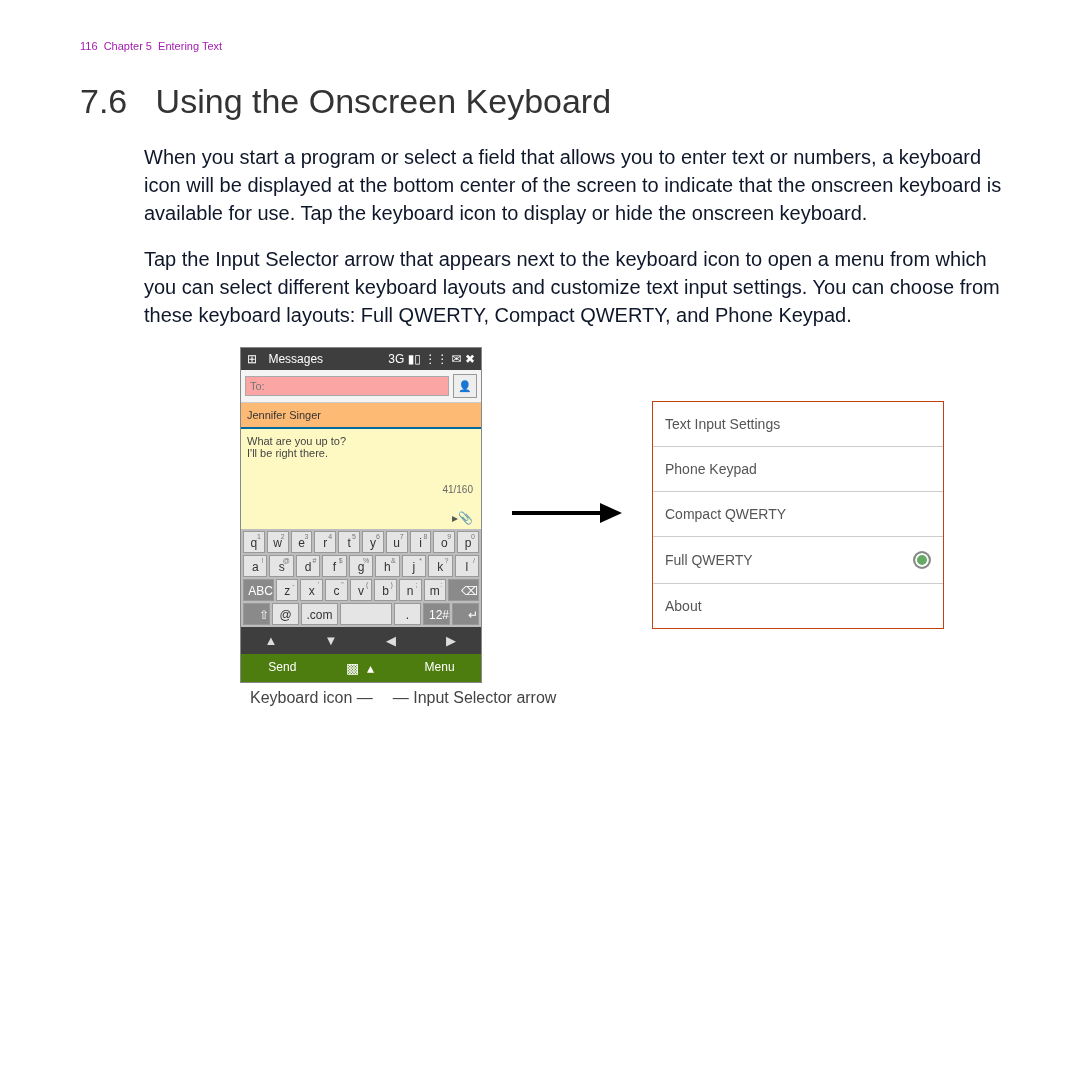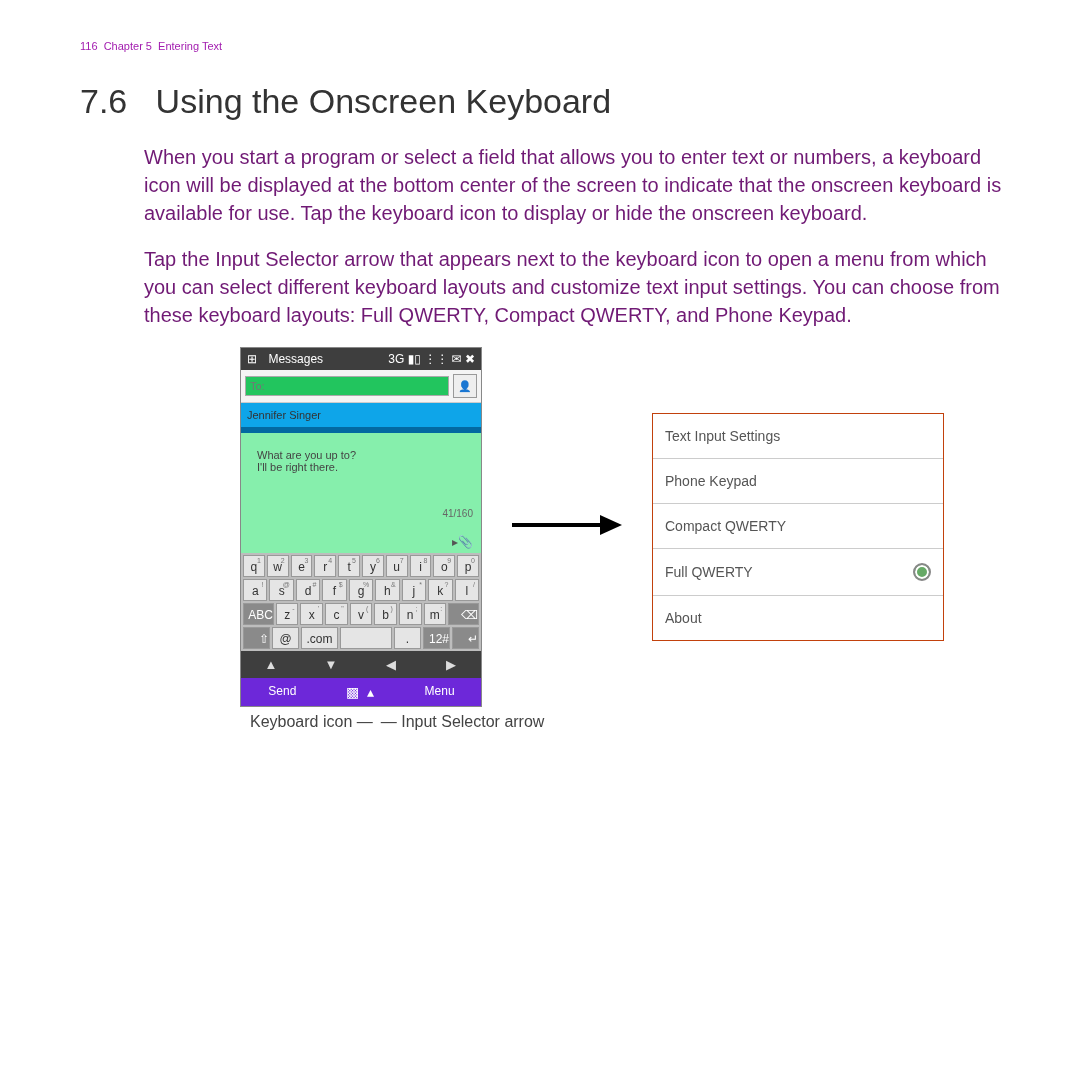--- a/index.html
+++ b/index.html
@@ -1,57 +1,57 @@
 <!DOCTYPE html>
 <html><head>
 <meta charset="utf-8">
 <style>
   html,body{margin:0;padding:0;width:1080px;height:1080px;background:#fff;font-family:Verdana,Geneva,sans-serif;color:#222;}
   .page{padding:40px 60px 0 80px;}
   .running-head{font-size:11px;color:#a21caf;margin-bottom:30px;}
   .section-title{font-size:34px;color:#333;margin:0 0 22px 0;font-weight:400;}
-  .body-text{font-size:20px;line-height:1.4;color:#701a75;margin:0 0 18px 64px;max-width:880px;}
+  .body-text{font-size:20px;line-height:1.4;color:#0f172a;margin:0 0 18px 64px;max-width:880px;}
   .bold{font-weight:400;}
   .figure-row{display:flex;align-items:center;gap:30px;margin-left:160px;margin-top:14px;}
   
   .phone{width:240px;background:#a7a7a7;border:1px solid #888;font-size:11px;color:#333;}
   .phone .titlebar{display:flex;align-items:center;justify-content:space-between;background:#3e3e3e;color:#fff;padding:4px 6px;font-size:12px;}
   .phone .titlebar .left{display:flex;align-items:center;gap:4px;}
   .phone .to-row{display:flex;align-items:center;background:#f4f4f4;border-bottom:1px solid #ccc;padding:4px;}
-  .phone .to-row input{flex:1;border:1px solid #aaa;padding:3px 4px;font-size:11px;background:#22c55e;}
+  .phone .to-row input{flex:1;border:1px solid #aaa;padding:3px 4px;font-size:11px;background:#fca5a5;}
   .phone .to-row .contact-icon{width:22px;height:22px;border:1px solid #999;margin-left:4px;display:flex;align-items:center;justify-content:center;background:#eee;}
-  .phone .contact-name{border-bottom:6px solid #0369a1;background:#0ea5e9;padding:6px;}
-  .phone .msg-area{background:#86efac;padding:16px;height:88px;position:relative;}
+  .phone .contact-name{border-bottom:2px solid #0369a1;background:#fdba74;padding:6px;}
+  .phone .msg-area{background:#fef9c3;padding:6px;height:88px;position:relative;}
   .phone .msg-text{font-size:11px;white-space:pre-line;color:#444;}
   .phone .counter{position:absolute;right:8px;bottom:34px;font-size:10px;color:#666;}
   .phone .attach{position:absolute;right:8px;bottom:4px;font-size:12px;color:#555;}
   .kbd{display:flex;flex-direction:column;gap:2px;background:#bdbdbd;padding:2px;}
   .kbd-row{display:flex;gap:2px;}
   .key{flex:1;background:#e5e5e5;border:1px solid #999;text-align:center;padding:5px 0 3px 0;font-size:12px;position:relative;line-height:1;}
   .key .sup{position:absolute;top:1px;right:3px;font-size:7px;color:#777;}
   .key-wide{flex:1.4;}
   .key-xwide{flex:2;}
   .key-dark{background:#8a8a8a;color:#fff;text-align:right;}
   .nav-row{display:flex;background:#3e3e3e;}
   .nav-row div{flex:1;text-align:center;color:#ddd;padding:6px 0;font-size:13px;}
-  .menu-row{display:flex;background:#6d28d9;color:#fff;}
+  .menu-row{display:flex;background:#4d7c0f;color:#fff;}
   .menu-row div{flex:1;text-align:center;padding:6px 0;font-size:12px;}
   .menu-row .center{flex:0.9;font-size:14px;letter-spacing:2px;}
   
   .arrow{flex:0 0 auto;}
   .arrow svg{width:110px;height:30px;}
   
   .settings{width:290px;border:1px solid #c2410c;background:#fff;}
   .settings .item{padding:14px 12px;border-bottom:1px solid #ccc;font-size:14px;color:#555;display:flex;justify-content:space-between;align-items:center;}
   .settings .item:last-child{border-bottom:none;}
   .settings .chev{color:#8a8;font-size:16px;}
   .settings .radio{width:14px;height:14px;border:2px solid #888;border-radius:50%;}
   .settings .radio.on{background:#6a6;box-shadow:inset 0 0 0 2px #fff;}
   
-  .callouts{display:flex;gap:8px;font-size:16px;color:#444;margin-left:170px;margin-top:6px;align-items:flex-start;}
+  .callouts{display:flex;gap:20px;font-size:16px;color:#444;margin-left:170px;margin-top:6px;align-items:flex-start;}
 </style>
 </head>
 <body>
 
 <div class="page">
   <div class="running-head">
     <span>116</span>&nbsp;&nbsp;<span>Chapter 5</span>&nbsp;&nbsp;<span>Entering Text</span>
   </div>
 
   <h1 class="section-title">

